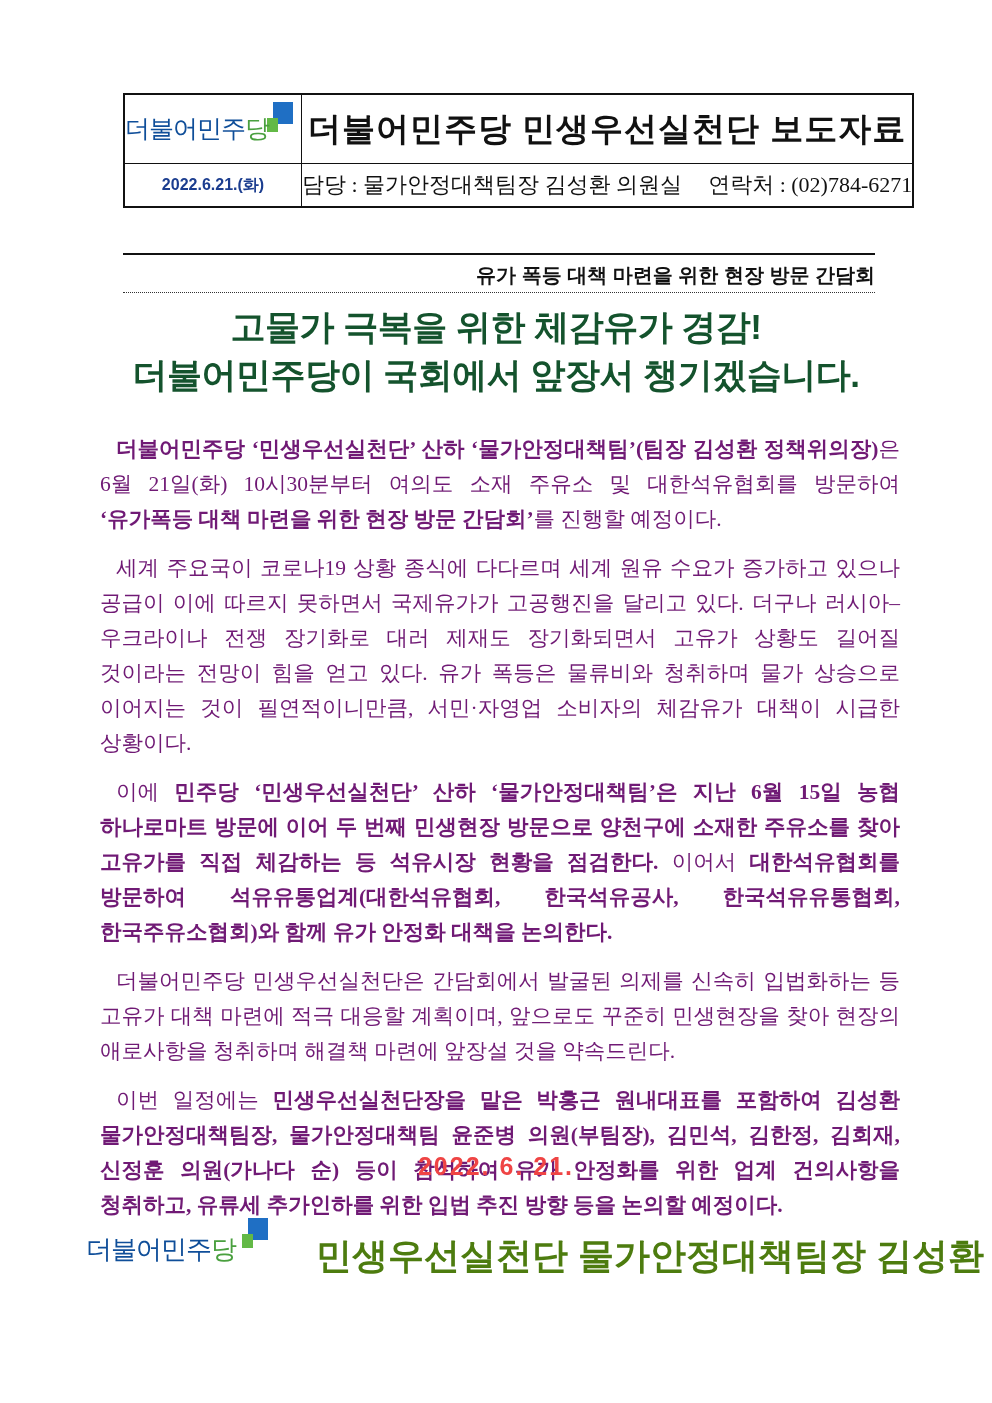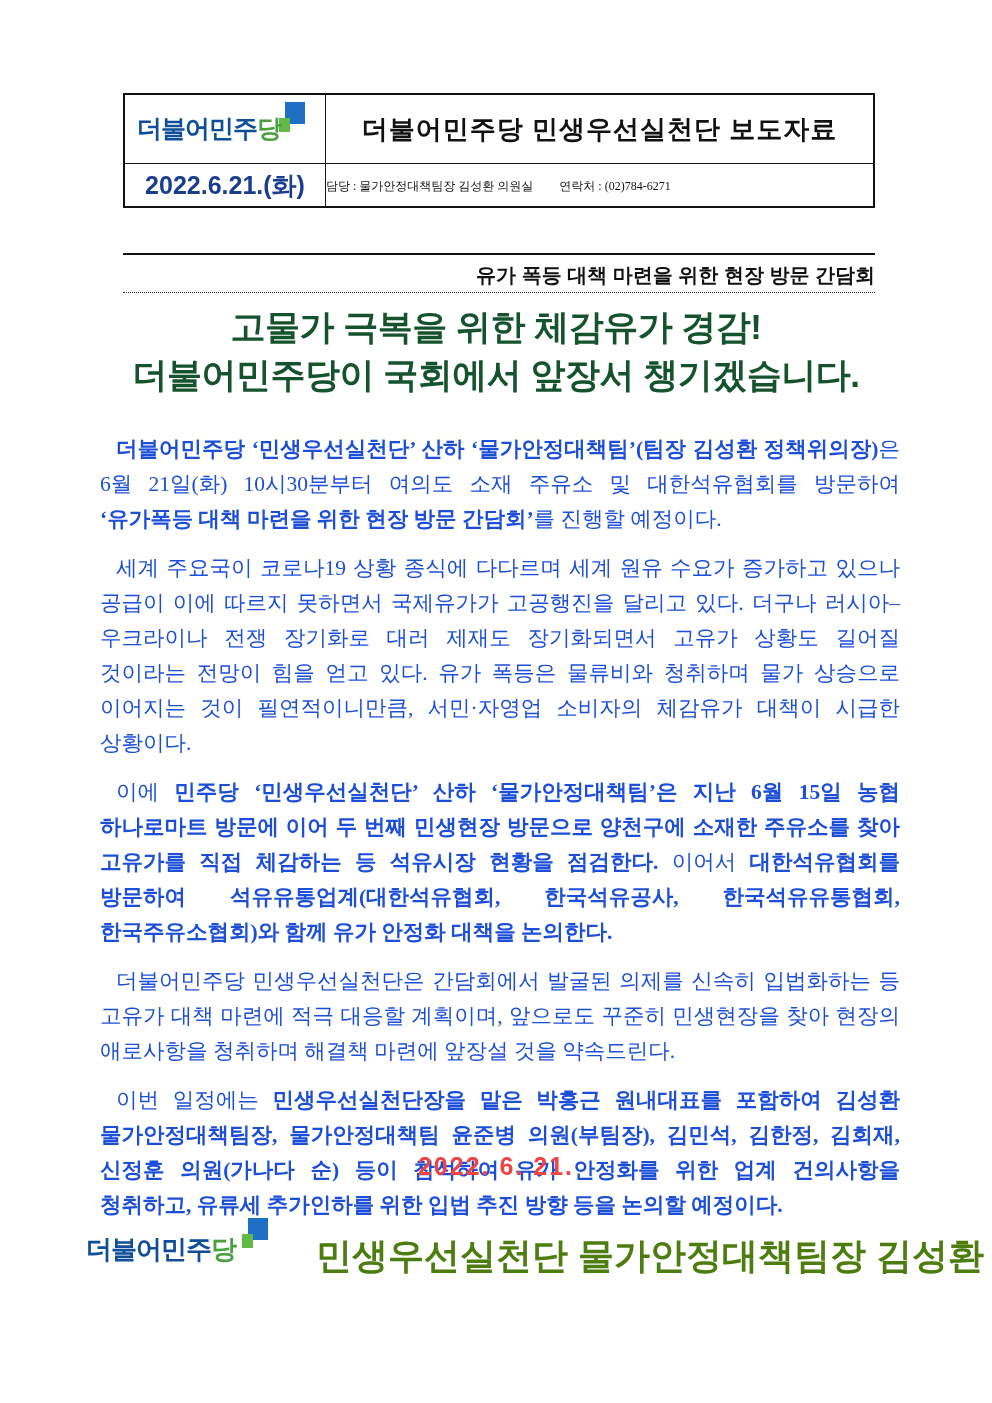--- a/index.html
+++ b/index.html
@@ -57,34 +57,34 @@
     border-bottom: 1px solid #111;
   }
   .cell-contact {
     height: 42px;
     padding-left: 20px;
   }
 
   .doc-title {
     font-family: "Liberation Sans", sans-serif;
     font-weight: bold;
-    font-size: 26px;
+    font-size: 33px;
     letter-spacing: 1px;
     color: #111;
     white-space: nowrap;
   }
   .date-text {
     font-family: "Liberation Sans", sans-serif;
     font-weight: bold;
-    font-size: 25px;
+    font-size: 16px;
     color: #1b3d8f;
     letter-spacing: 0px;
   }
   .contact-text {
-    font-size: 12px;
+    font-size: 22px;
     color: #111;
     letter-spacing: 0px;
     white-space: nowrap;
     margin-top: 42px;
   }
   .contact-text .gap {
     display: inline-block;
     width: 26px;
   }
 
@@ -118,21 +118,21 @@
     height: 14px;
     background: #63b946;
   }
   .logo-text {
     position: absolute;
     left: 0;
     top: 12px;
     width: 140px;
     text-align: center;
     font-family: "Liberation Sans", sans-serif;
-    font-weight: bold;
+    font-weight: normal;
     font-size: 25px;
     color: #0f4e99;
     letter-spacing: -1px;
     white-space: nowrap;
   }
   .logo-text .g {
     color: #4aa03f;
   }
 
   
@@ -183,21 +183,21 @@
     top: 432px;
     width: 800px;
   }
   .body p {
     margin: 0 0 14px 0;
     font-size: 21.5px;
     line-height: 35px;
     text-align: justify;
     text-justify: inter-ideograph;
     text-indent: 16px;
-    color: #1d4ed8;
+    color: #701a75;
     word-break: keep-all;
   }
   .body p b {
     font-weight: bold;
   }
 
   
   .sign-date {
     position: absolute;
     left: 0;

